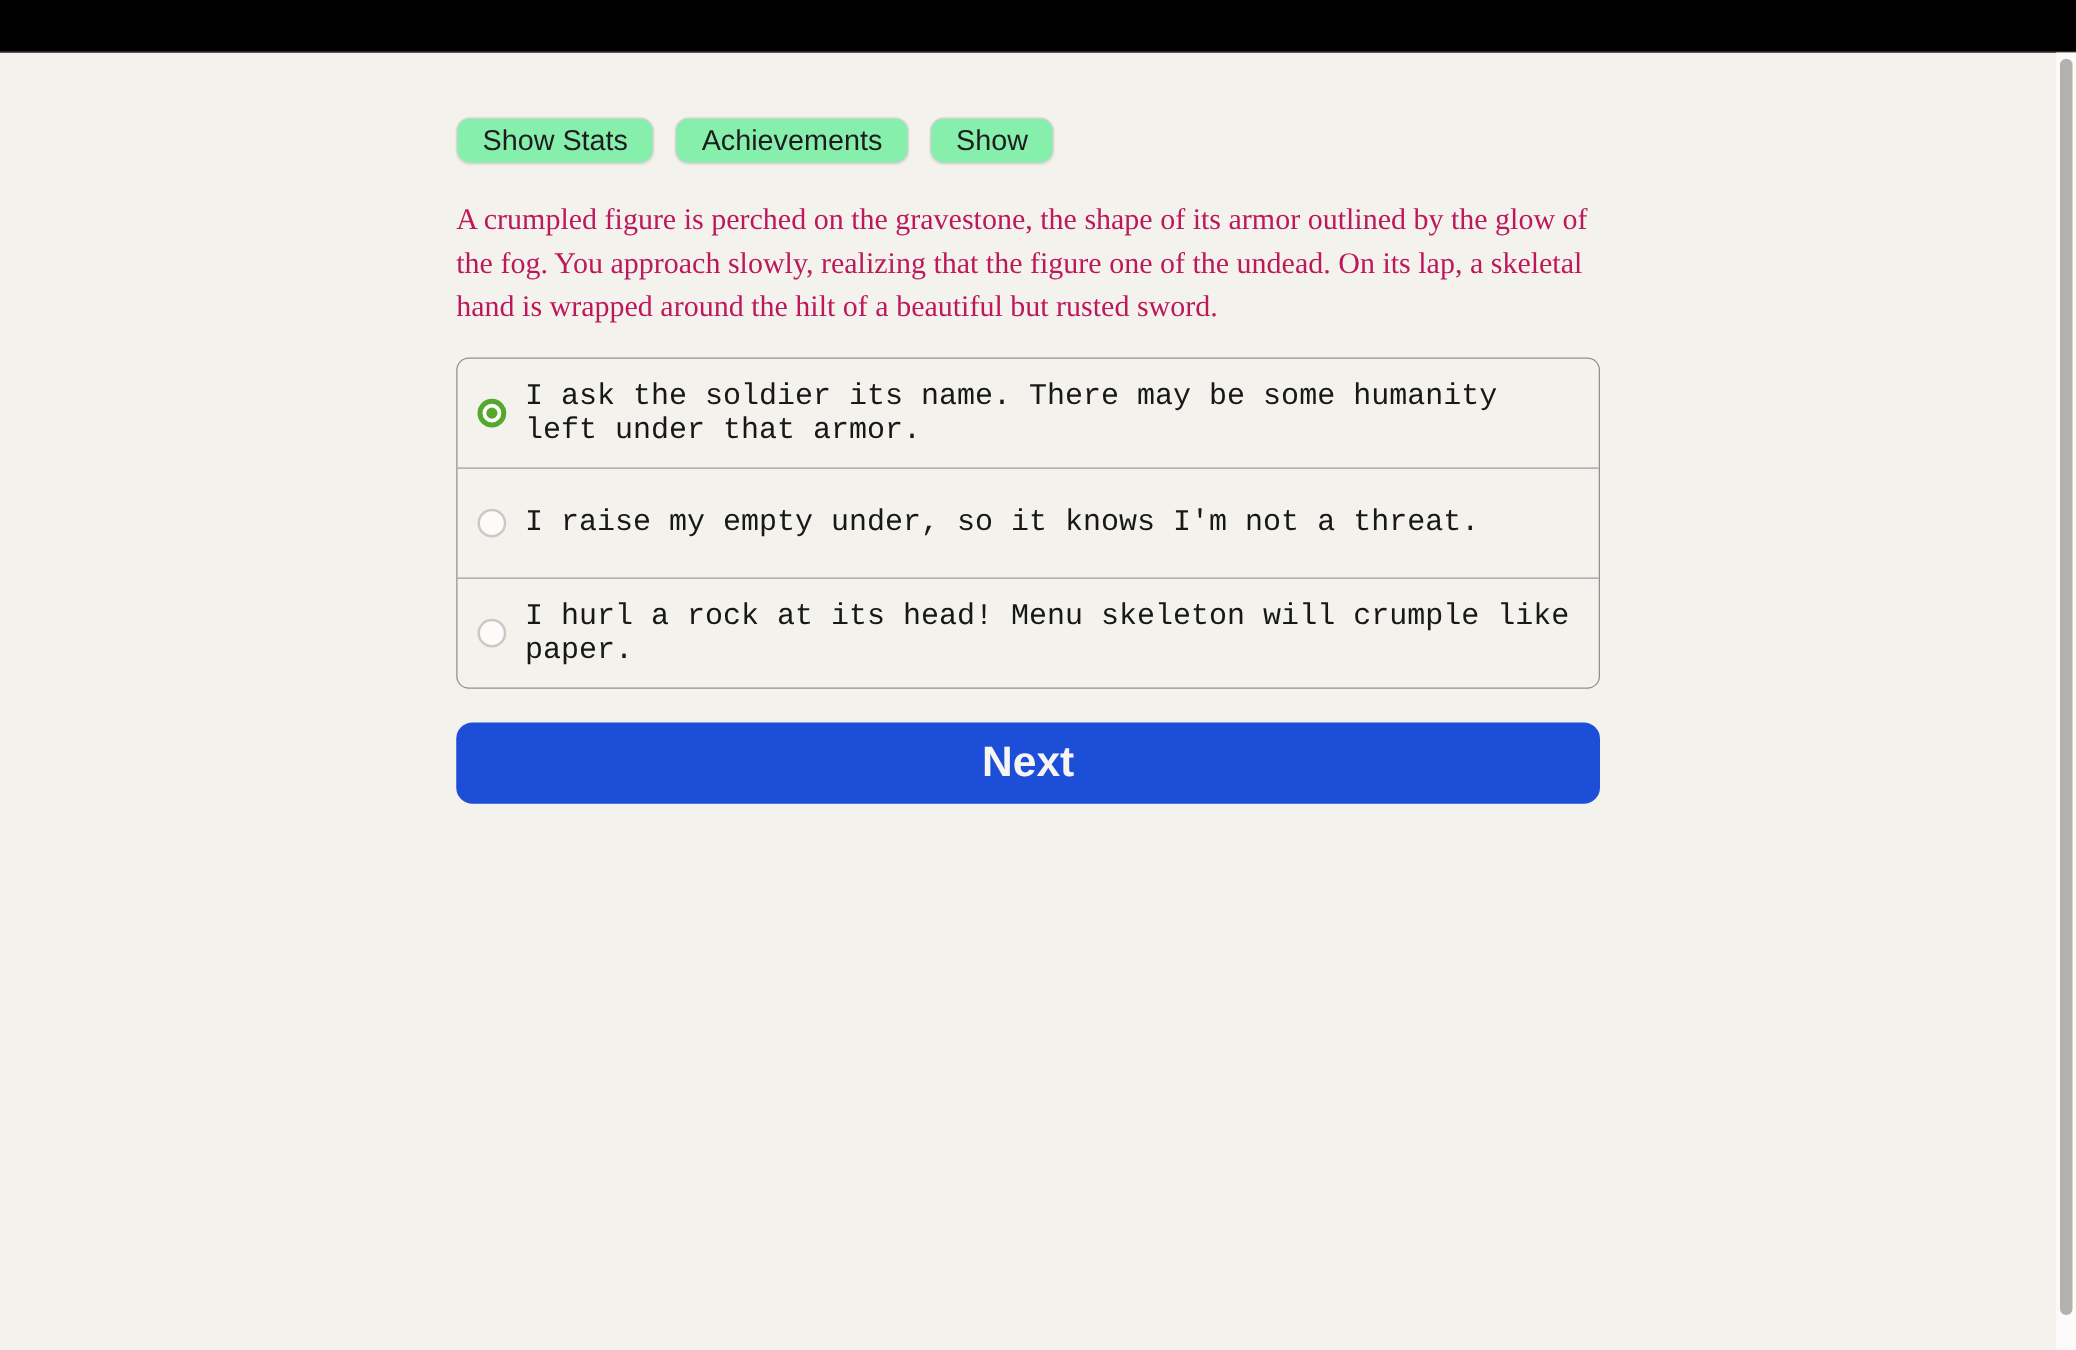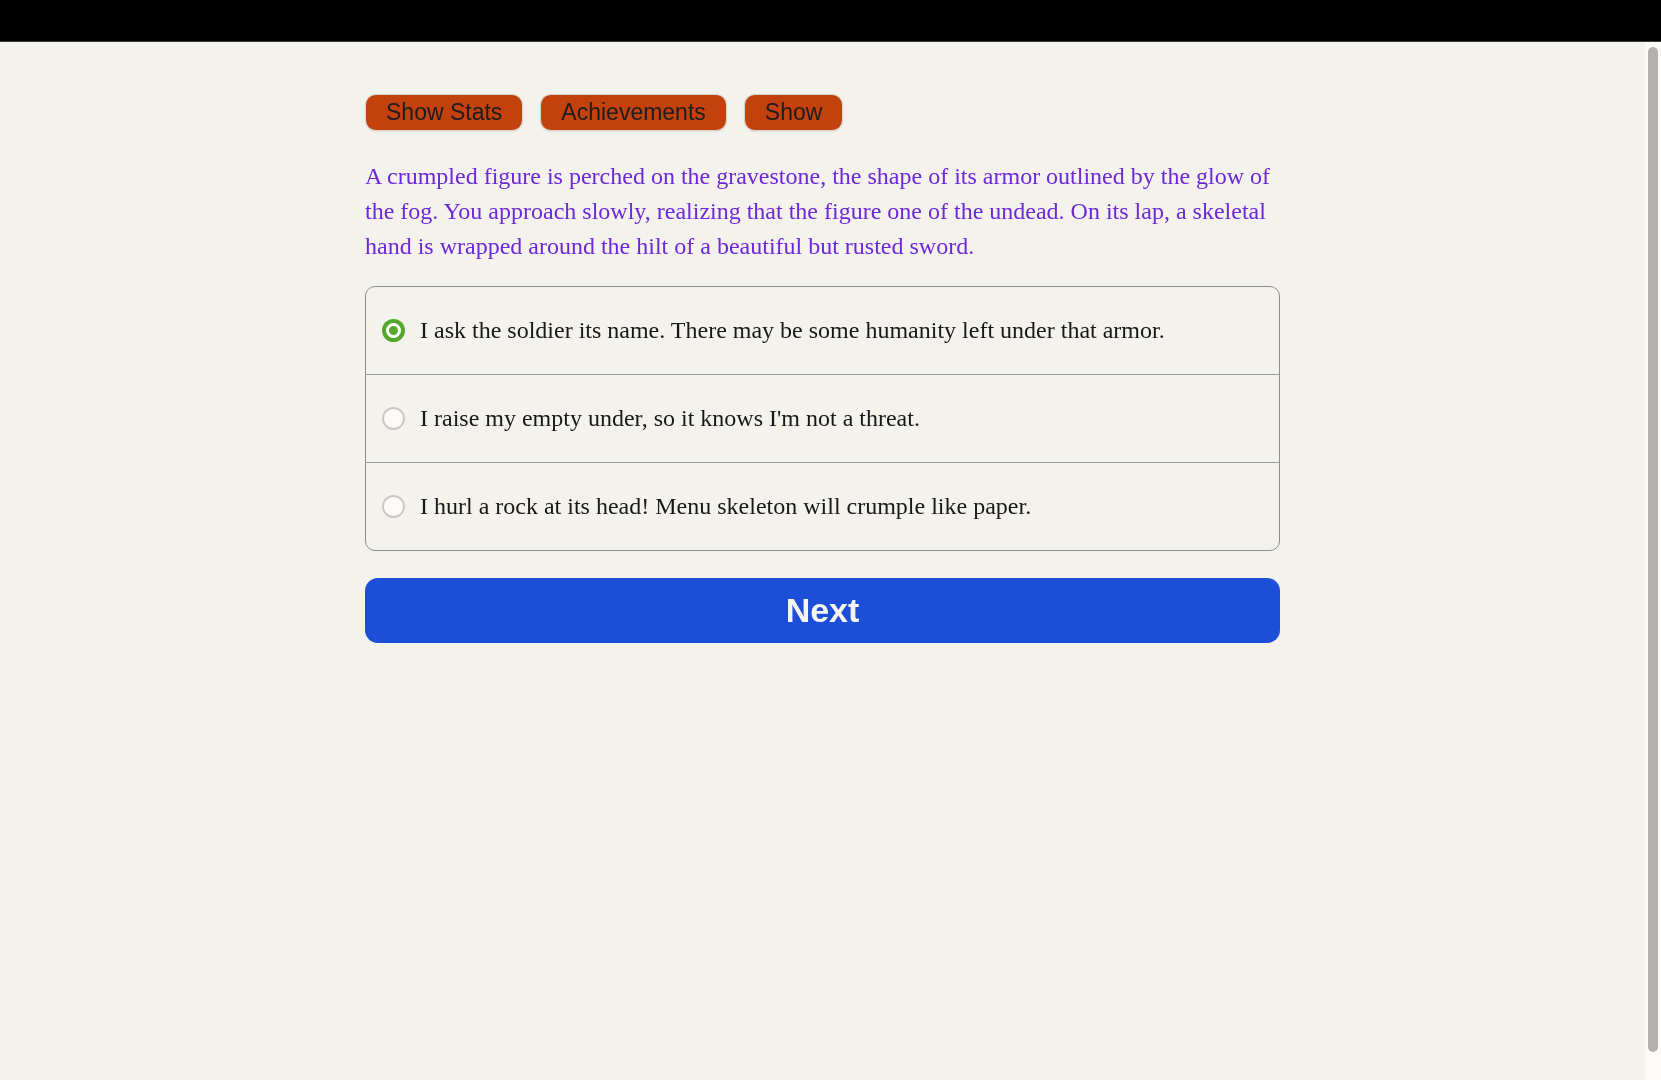--- a/index.html
+++ b/index.html
@@ -24,30 +24,30 @@
     background:#b3b2af; border-radius:5px;
   }
   .page-wrap { width:1645px; }
   .content { width:915px; margin:0 auto; padding-top:52px; }
 
   .toolbar { display:flex; gap:17px; margin-bottom:28px; }
   .ui-btn {
     height:37px; padding:0 20px;
     font-family:"Liberation Sans", sans-serif;
     font-size:23px; color:#1d1d1f;
-    background:#c2410c;
+    background:#86efac;
     border:1px solid #d5d3ce;
     border-radius:11px;
     box-shadow:0 1px 2px rgba(0,0,0,.08);
     cursor:pointer;
   }
 
   .story {
     font-family:"Liberation Serif","DejaVu Serif", serif;
-    font-size:24px; line-height:35px; color:#6d28d9;
+    font-size:24px; line-height:35px; color:#be185d;
     margin:0 0 22px 0;
   }
 
   .choices {
     border:1px solid #8e8f93;
     border-radius:10px;
     margin:18px 0 27px 0;
     overflow:hidden;
   }
   .choice-row {
@@ -68,21 +68,21 @@
     border:none;
     background:#55a82b;
     position:relative;
   }
   .radio.selected::after {
     content:""; position:absolute; inset:4px;
     border-radius:50%;
     border:3.5px solid #ffffff;
   }
   .choice-label {
-    font-family:Liberation Serif, serif;
+    font-family:Liberation Mono, monospace;
     font-size:24px; color:#181818;
   }
 
   .next-btn {
     display:block; width:100%; height:65px;
     border:none; border-radius:13px;
     background:#1d4ed8; color:#f6f5f2;
     font-family:"Liberation Sans", sans-serif;
     font-size:34px; font-weight:bold;
     cursor:pointer;

